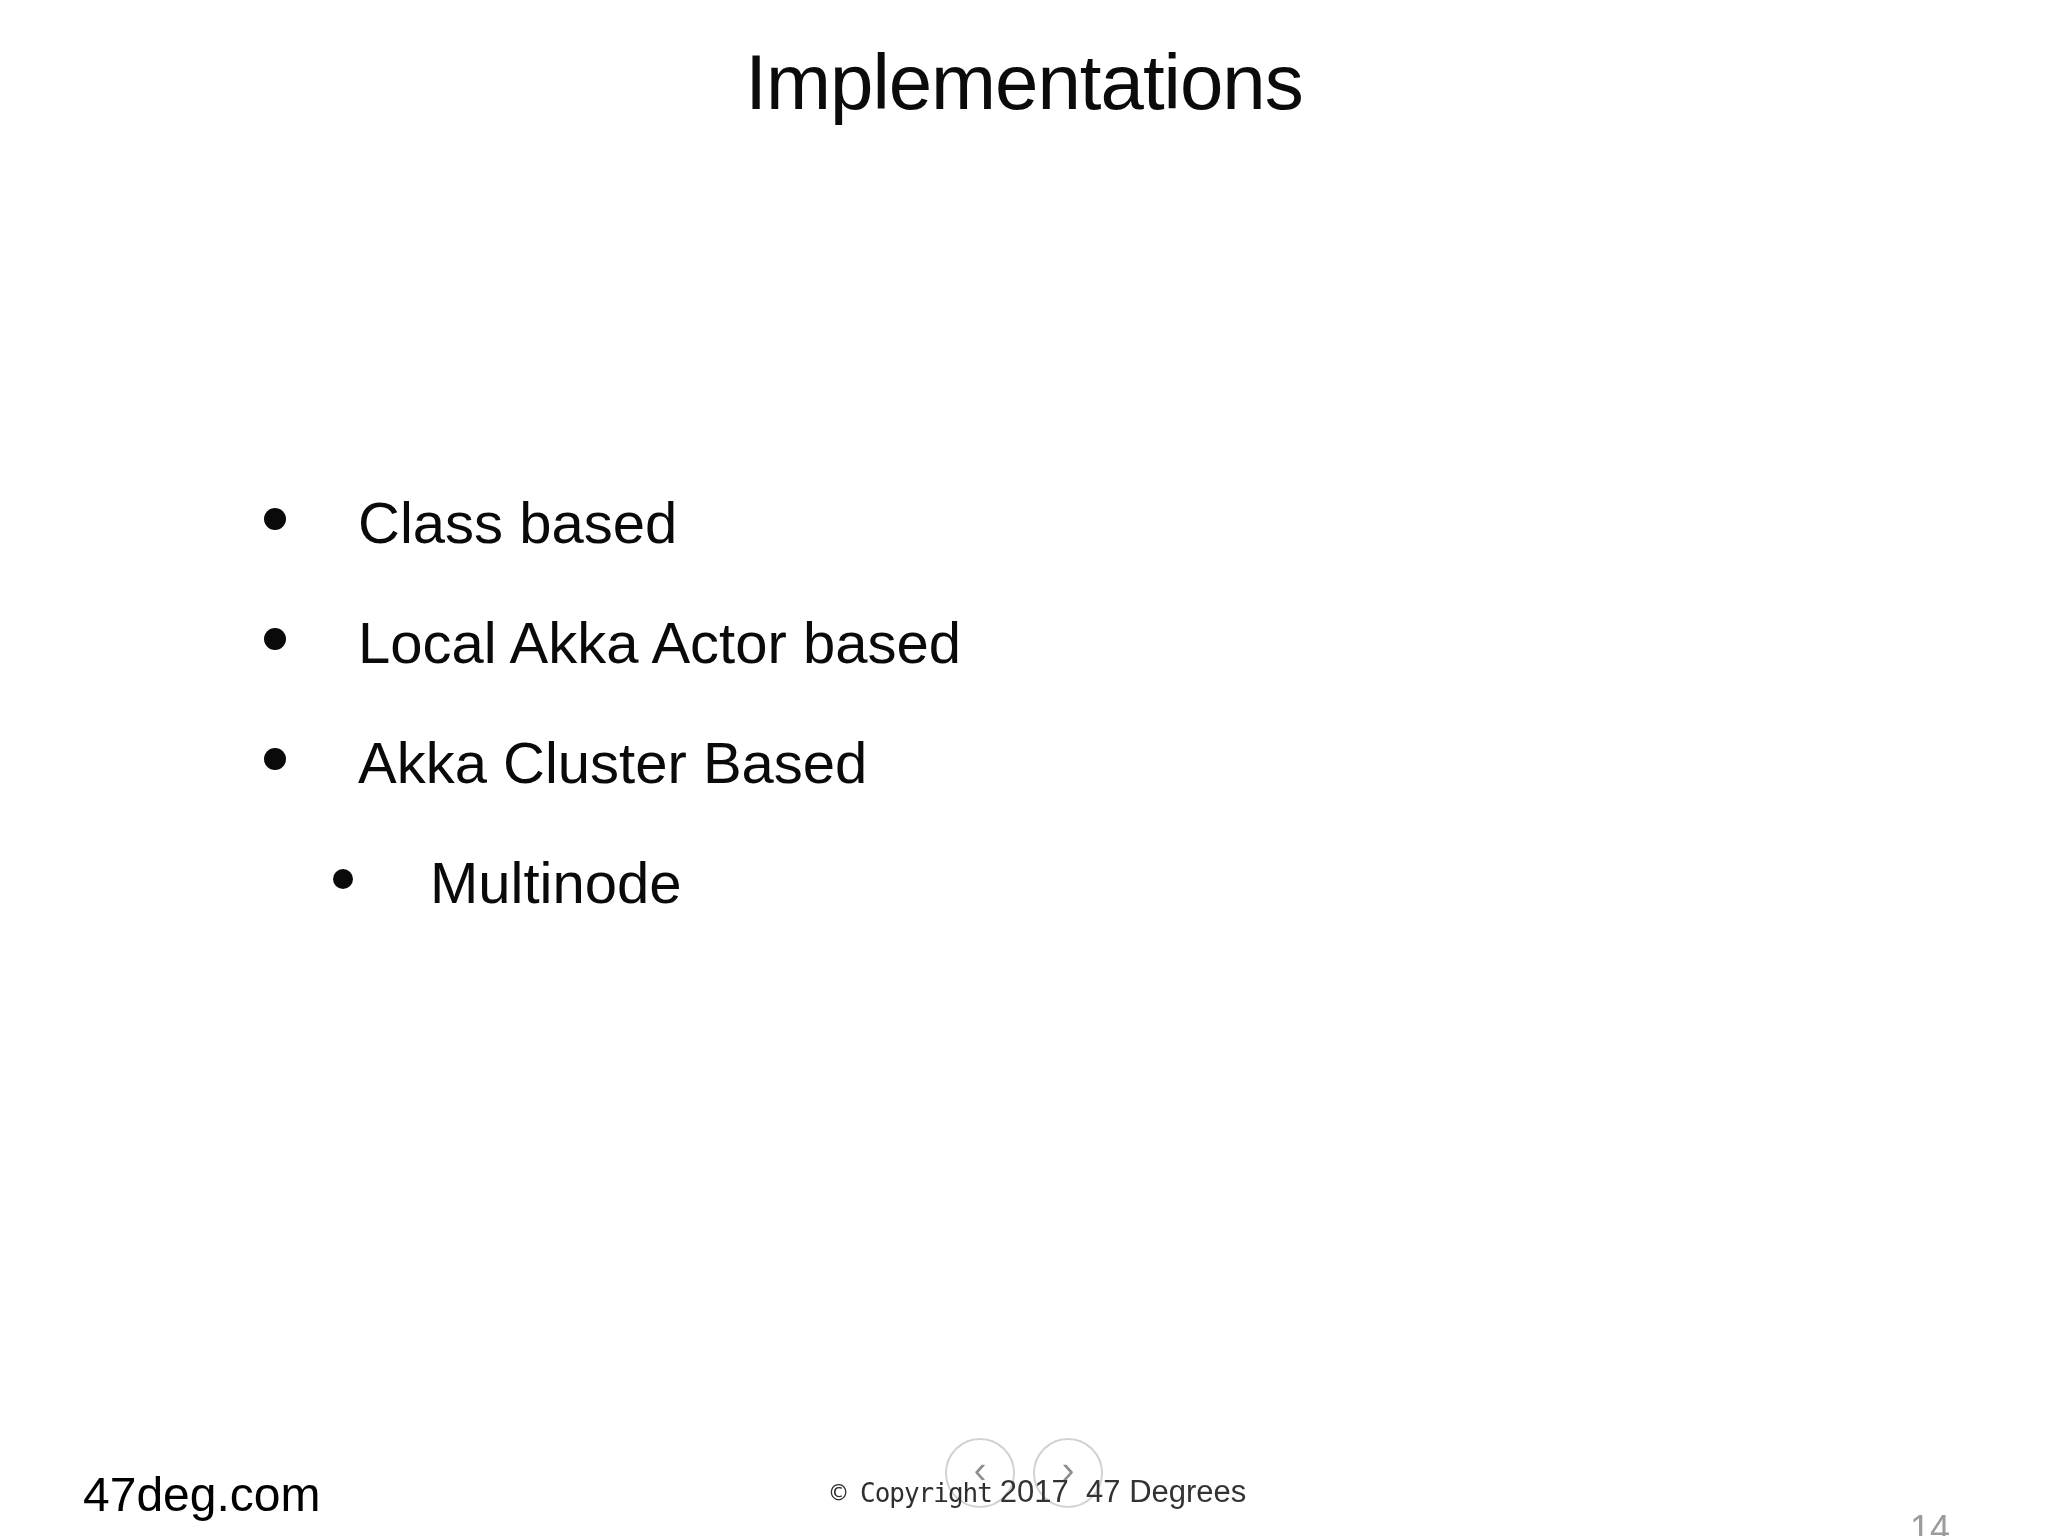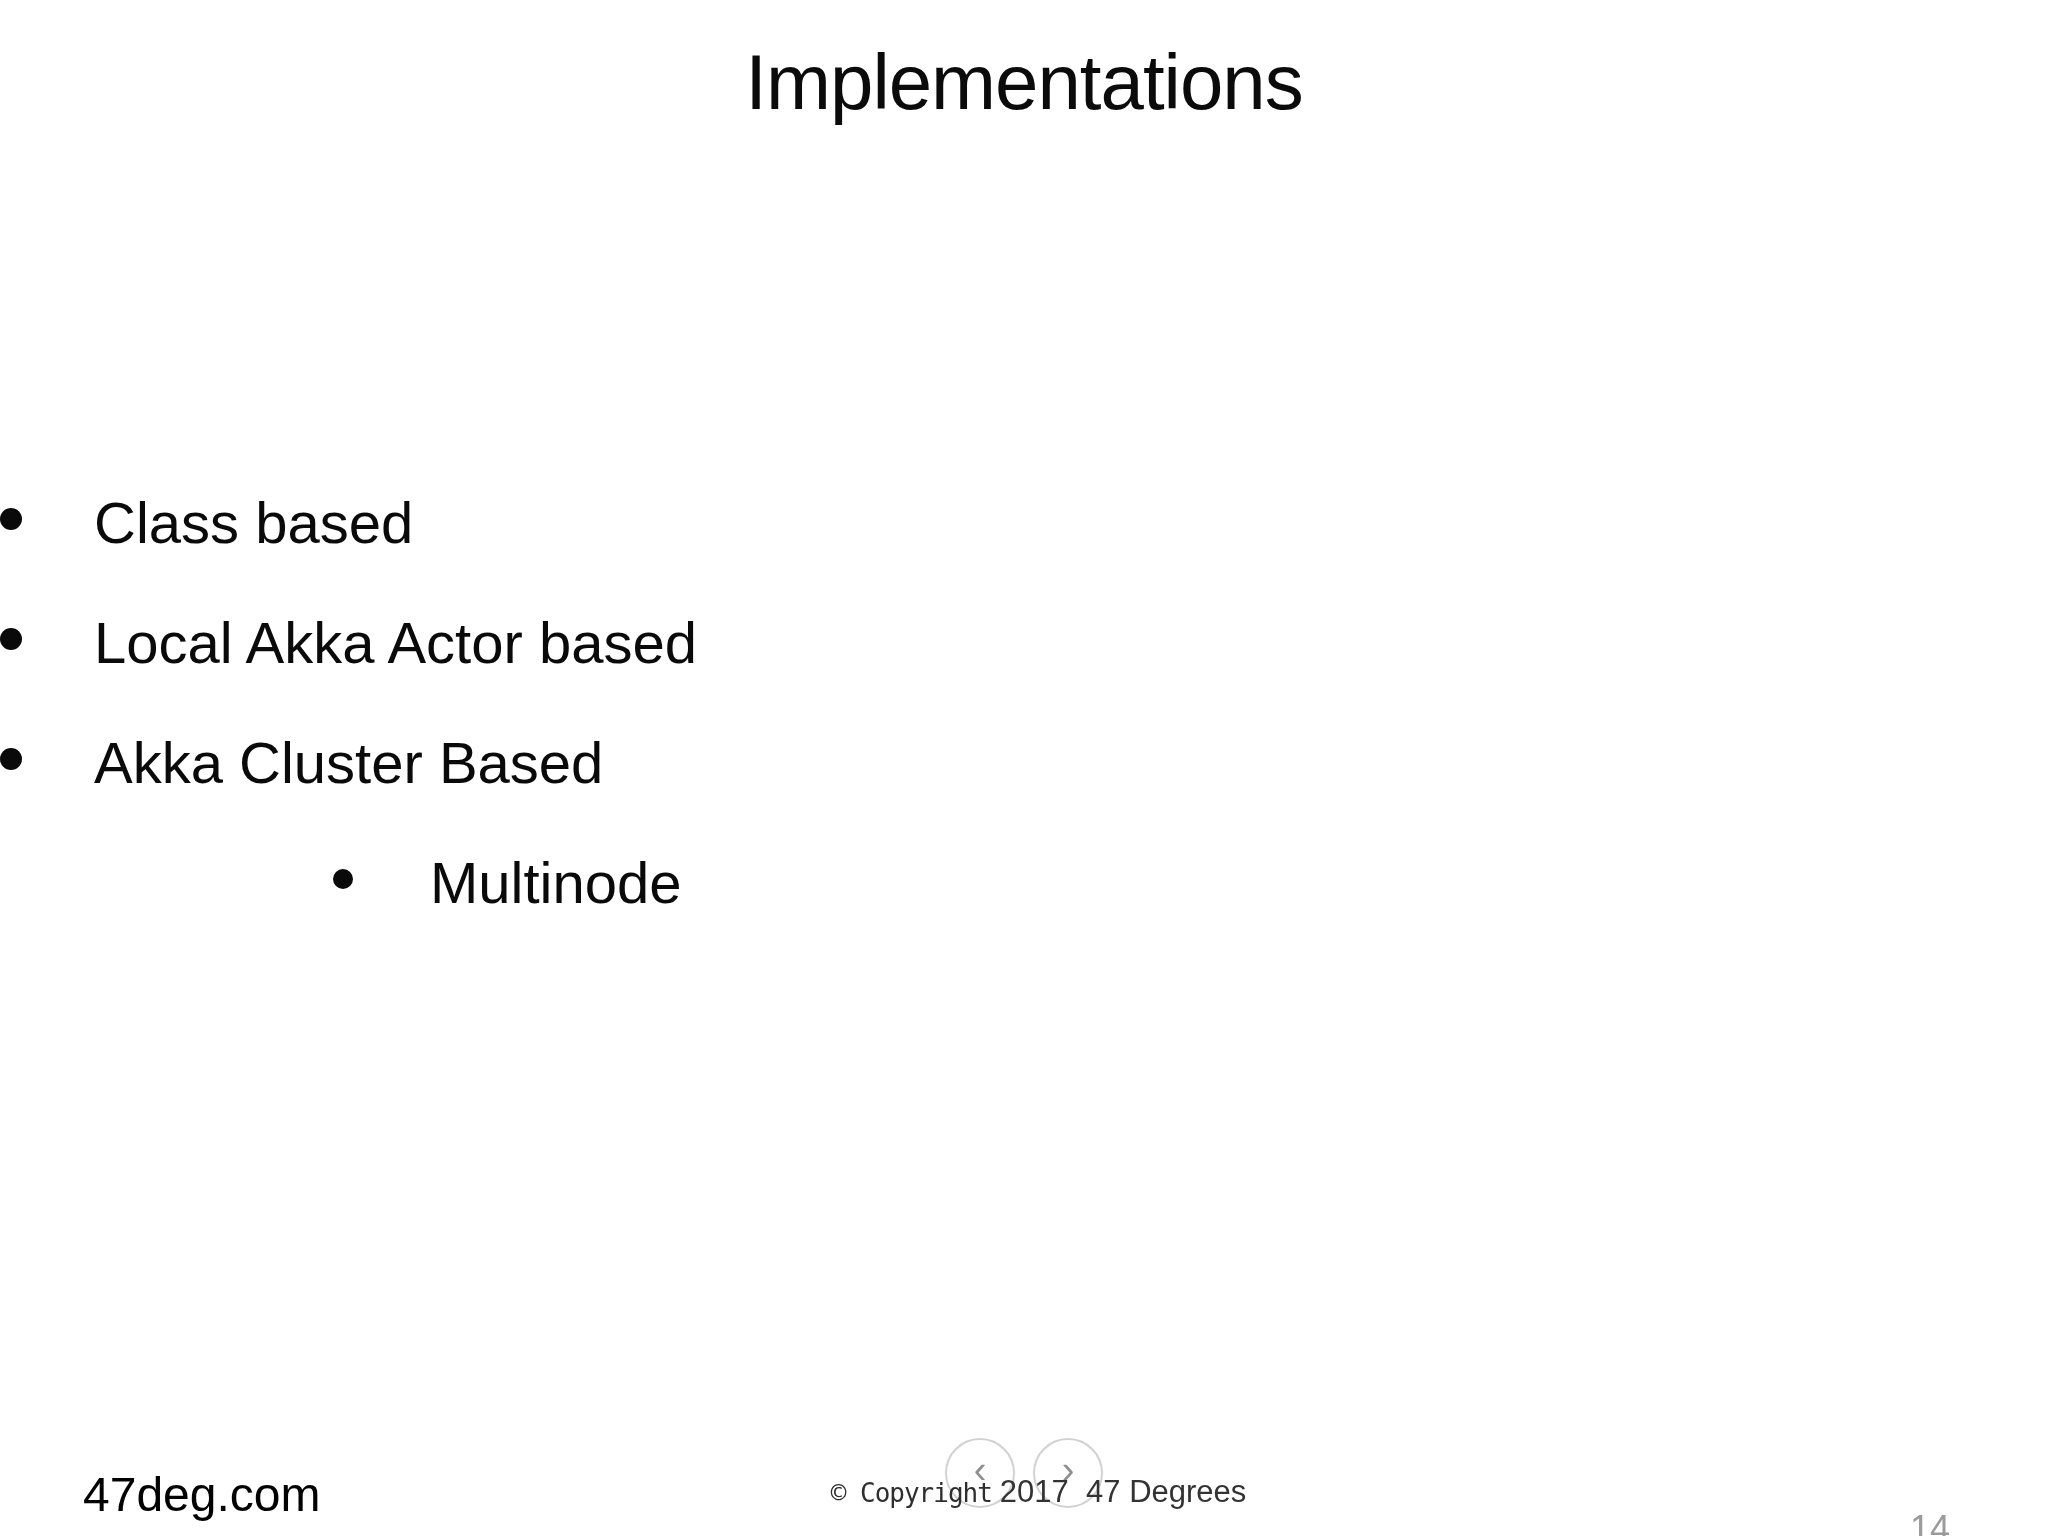--- a/index.html
+++ b/index.html
@@ -41,21 +41,21 @@
   }
   .bullet-item {
     display: flex;
     align-items: center;
     height: 120px;
     font-size: 58px;
     color: #0a0a0a;
     line-height: 1.1;
     white-space: nowrap;
   }
-  .bullet-item.lvl1 { }
+  .bullet-item.lvl1 { padding-left: 264px; }
   .bullet-item.lvl2 { padding-left: 333px; }
   .dot {
     flex: 0 0 auto;
     border-radius: 50%;
     background: #0a0a0a;
     position: relative;
     top: -4px;
   }
   .lvl1 .dot { width: 22px; height: 22px; margin-right: 72px; }
   .lvl2 .dot { width: 20px; height: 20px; margin-right: 77px; }

